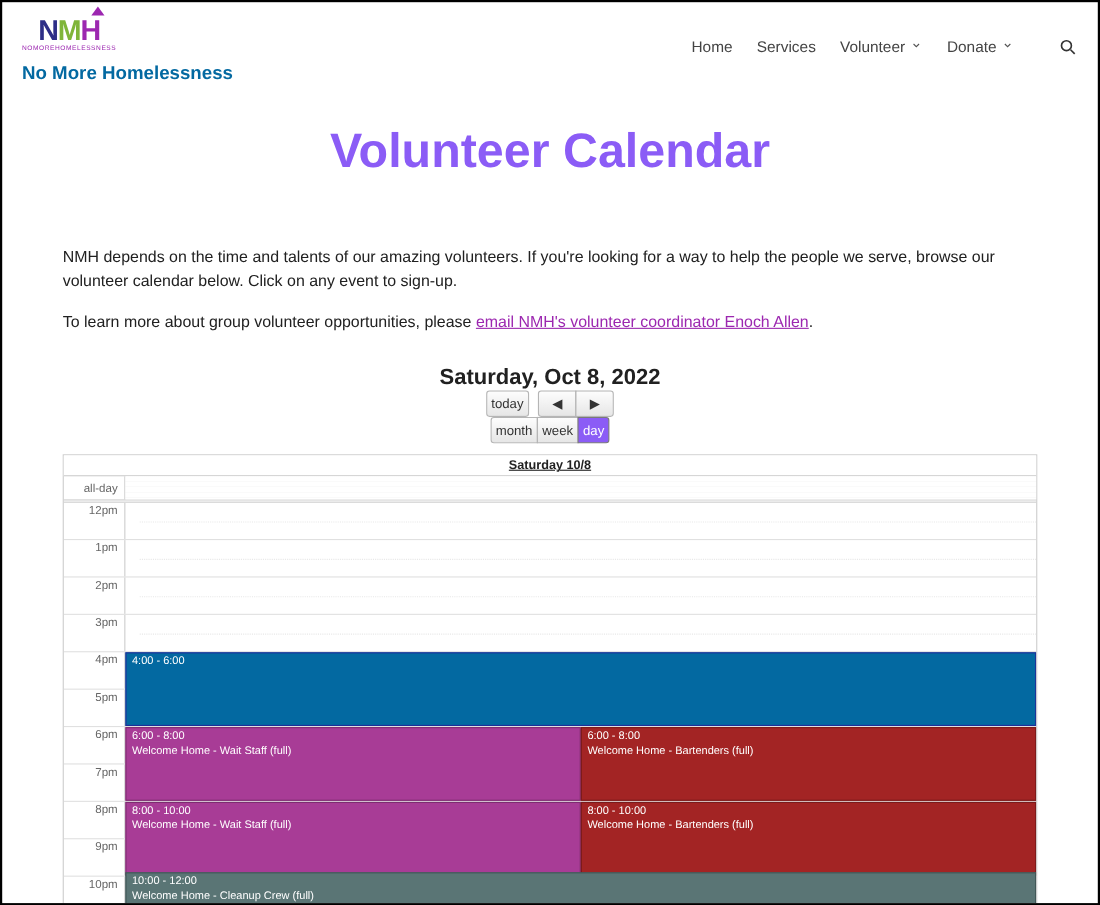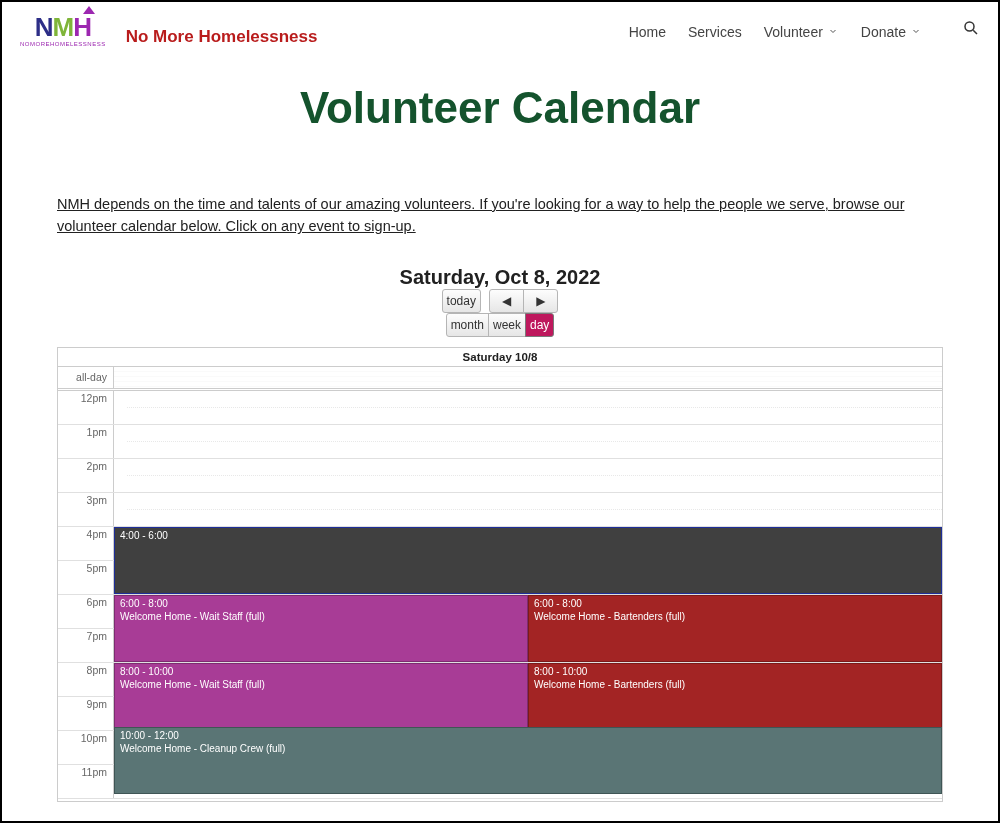--- a/index.html
+++ b/index.html
@@ -1,53 +1,53 @@
 <!DOCTYPE html>
 <html><head>
 <meta charset="utf-8">
 <style>
 * { box-sizing: border-box; margin: 0; padding: 0; }
 body { font-family: Arial, Helvetica, sans-serif; background: #fff; color: #212121; }
 .frame { width: 1000px; height: 823px; border: 2px solid #000; position: relative; overflow: hidden; }
 .topnav { display: flex; align-items: center; padding: 10px 18px 6px 18px; }
-.logo { display: flex; align-items: flex-end; gap: 10px; }
+.logo { display: flex; align-items: flex-start; gap: 10px; flex-direction: column; }
 .logo-mark { font-weight: 900; font-size: 26px; letter-spacing: -1px; position: relative; }
 .logo-mark .n { color: #2d2e87; }
 .logo-mark .m { color: #7fb539; }
 .logo-mark .h { color: #9c27b0; }
 .logo-roof { position: absolute; top: -6px; right: -4px; width: 0; height: 0; border-left: 6px solid transparent; border-right: 6px solid transparent; border-bottom: 8px solid #9c27b0; }
 .logo-tag { font-size: 6px; color: #9c27b0; letter-spacing: 0.5px; margin-top: -2px; }
-.site-title { font-size: 17px; font-weight: 700; margin-left: 10px; color: #b91c1c; }
+.site-title { font-size: 17px; font-weight: 700; margin-left: 0; color: #0369a1; }
 .nav-spacer { flex: 1; }
-.nav-links { display: flex; gap: 22px; align-items: flex-end; font-size: 14px; color: #444; }
+.nav-links { display: flex; gap: 22px; align-items: flex-start; font-size: 14px; color: #444; }
 .nav-item { cursor: pointer; display: flex; align-items: center; gap: 4px; }
 .chev-down { display: inline-block; }
 .search-btn { margin-left: 18px; cursor: pointer; }
 
-.page-title { text-align: center; color: #14532d; font-size: 44px; font-weight: 700; margin-top: 30px; }
-
-.content { padding: 0 55px; margin-top: 60px; font-size: 14.5px; line-height: 1.55; color: #212121; text-decoration: underline; }
+.page-title { text-align: center; color: #8b5cf6; font-size: 44px; font-weight: 700; margin-top: 30px; }
+
+.content { padding: 0 55px; margin-top: 60px; font-size: 14.5px; line-height: 1.55; color: #212121; }
 .content p { margin-bottom: 14px; }
 .content a { color: #9c27b0; text-decoration: underline; }
 
 .calendar-wrap { padding: 0 55px; margin-top: 28px; }
 .cal-toolbar { display: flex; align-items: center; margin-bottom: 10px; flex-direction: column; }
 .cal-date { font-size: 20px; font-weight: 700; flex: 0 0 auto; }
 .cal-center { flex: 1; display: flex; justify-content: center; gap: 8px; }
 .btn { border: 1px solid #b5b5b5; background: linear-gradient(#fdfdfd,#e6e6e6); border-radius: 3px; font-size: 12px; padding: 4px 4px; cursor: pointer; color: #333; }
 .btn-group { display: flex; }
 .btn-group .btn { border-radius: 0; margin-left: -1px; }
 .btn-group .btn:first-child { border-radius: 3px 0 0 3px; margin-left: 0; }
 .btn-group .btn:last-child { border-radius: 0 3px 3px 0; }
-.btn.active { background: #be185d; color: #fff; border-color: #7a7a7a; }
+.btn.active { background: #8b5cf6; color: #fff; border-color: #7a7a7a; }
 .btn.arrow { padding: 4px 12px; }
 .cal-right { flex: 0 0 auto; border-radius: 12px; }
 
 .cal-grid { border: 1px solid #ccc; position: relative; }
-.cal-header { text-align: center; font-size: 11.5px; font-weight: 700; padding: 3px 0; border-bottom: 1px solid #ccc; background: #fff; }
+.cal-header { text-align: center; font-size: 11.5px; font-weight: 700; padding: 3px 0; border-bottom: 1px solid #ccc; background: #fff; text-decoration: underline; }
 .allday-row { display: flex; border-bottom: 3px double #ccc; height: 24px; }
 .time-axis { width: 56px; text-align: right; font-size: 10.5px; color: #666; padding-right: 6px; display: flex; align-items: center; justify-content: flex-end; border-right: 1px solid #ccc; }
 .allday-body { flex: 1; background: repeating-linear-gradient(#fff,#fff 4px,#fafafa 4px,#fafafa 5px); }
 
 .timegrid { position: relative; height: 410px; overflow: hidden; }
 .hours { position: absolute; left: 0; top: 0; width: 100%; }
 .hour-row { display: flex; height: 34px; border-bottom: 1px solid #e0e0e0; gap: 13px; }
 .hour-row:nth-child(even) { }
 .hour-label { width: 56px; text-align: right; padding-right: 6px; font-size: 10.5px; color: #666; border-right: 1px solid #ccc; line-height: 12px; padding-top: 1px; }
 .hour-body { flex: 1; position: relative; }
@@ -100,20 +100,23 @@
           <line x1="15" y1="15" x2="20" y2="20" stroke="#333" stroke-width="2"></line>
         </svg>
       </span>
     </div>
   </div>
 
   <h1 class="page-title">Volunteer Calendar</h1>
 
   <div class="content">
     <p>NMH depends on the time and talents of our amazing volunteers. If you're looking for a way to help the people we serve, browse our volunteer calendar below. Click on any event to sign-up.</p>
+    <p>
+      <span>To learn more about group volunteer opportunities, please </span><a href="#">email NMH's volunteer coordinator Enoch Allen</a><span>.</span>
+    </p>
   </div>
 
   <div class="calendar-wrap">
     <div class="cal-toolbar">
       <div class="cal-date">Saturday, Oct 8, 2022</div>
       <div class="cal-center">
         <button class="btn">today</button>
         <div class="btn-group">
           <button class="btn arrow">◀</button>
           <button class="btn arrow">▶</button>
@@ -179,21 +182,21 @@
             <div class="hour-row">
               <div class="hour-label">10pm</div>
               <div class="hour-body"></div>
             </div>
             <div class="hour-row">
               <div class="hour-label">11pm</div>
               <div class="hour-body"></div>
             </div>
           </div>
         <div class="events-layer" id="events-layer">
-            <div class="event" style="top: 136px; height: 67px; left: 0%; width: 100%; background: #404040; border-color: rgb(30, 46, 153);">
+            <div class="event" style="top: 136px; height: 67px; left: 0%; width: 100%; background: #0369a1; border-color: rgb(30, 46, 153);">
               <span class="time">4:00 - 6:00</span>
             </div>
             <div class="event" style="top: 204px; height: 67px; left: 0%; width: 50%; background: rgb(168, 60, 150); border-color: rgb(125, 44, 112);">
               <span class="time">6:00 - 8:00</span>
               <span class="title">Welcome Home - Wait Staff (full)</span>
             </div>
             <div class="event" style="top: 204px; height: 67px; left: 50%; width: 50%; background: rgb(163, 36, 36); border-color: rgb(122, 26, 26);">
               <span class="time">6:00 - 8:00</span>
               <span class="title">Welcome Home - Bartenders (full)</span>
             </div>

